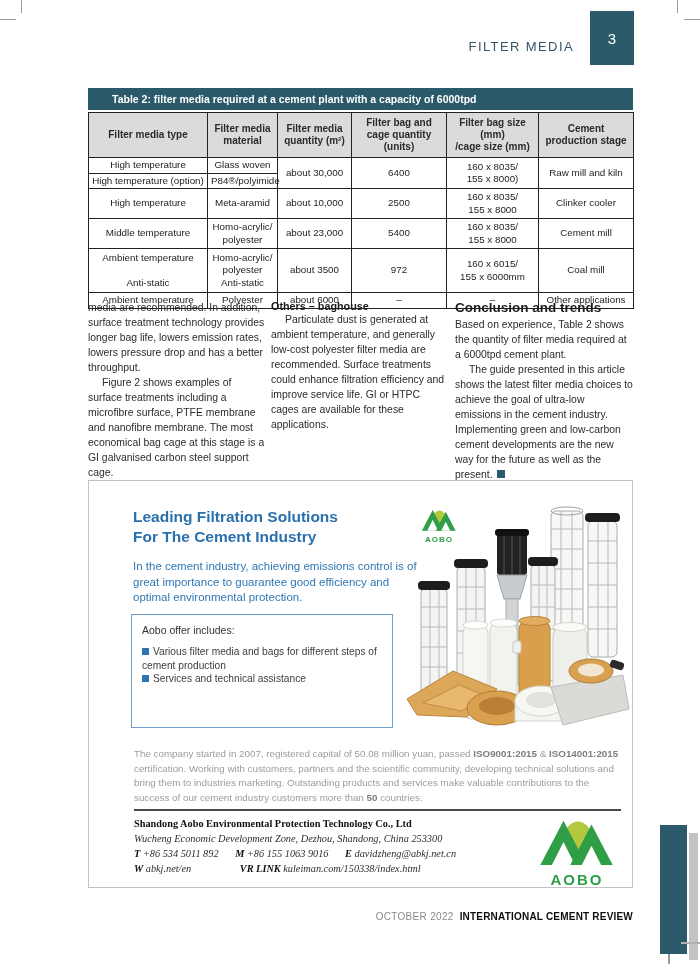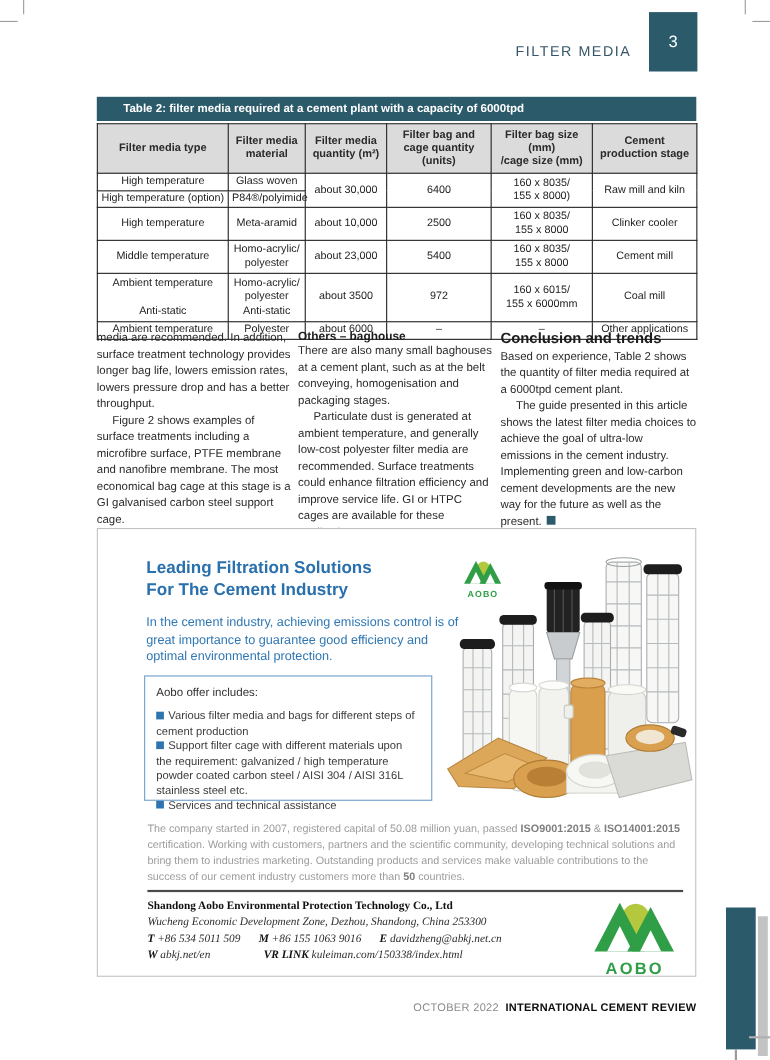--- a/index.html
+++ b/index.html
@@ -202,39 +202,37 @@
       </table>
   </div>
 
   <div class="article">
     <div class="col col1">
       <p>media are recommended. In addition, surface treatment technology provides longer bag life, lowers emission rates, lowers pressure drop and has a better throughput.</p>
       <p class="indent">Figure 2 shows examples of surface treatments including a microfibre surface, PTFE membrane and nanofibre membrane. The most economical bag cage at this stage is a GI galvanised carbon steel support cage.</p>
     </div>
     <div class="col col2">
       <div class="h-small">Others – baghouse</div>
-      <p>There are also many small baghouses at a cement plant, such as at the belt conveying, homogenisation and packaging stages.</p>
       <p class="indent">Particulate dust is generated at ambient temperature, and generally low-cost polyester filter media are recommended. Surface treatments could enhance filtration efficiency and improve service life. GI or HTPC cages are available for these applications.</p>
     </div>
     <div class="col col3">
       <div class="h-big">Conclusion and trends</div>
       <p>Based on experience, Table 2 shows the quantity of filter media required at a 6000tpd cement plant.</p>
       <p class="indent"><span>The guide presented in this article shows the latest filter media choices to achieve the goal of ultra-low emissions in the cement industry. Implementing green and low-carbon cement developments are the new way for the future as well as the present.</span><span class="endmark"></span></p>
     </div>
   </div>
 
   <div class="ad">
     <div class="ad-headline pre">Leading Filtration Solutions
 For The Cement Industry</div>
     <div class="ad-intro">In the cement industry, achieving emissions control is of great importance to guarantee good efficiency and optimal environmental protection.</div>
 
     <div class="offer-box">
       <div class="offer-title">Aobo offer includes:</div>
       <div class="offer-item"><span class="blt"></span><span>Various filter media and bags for different steps of cement production</span></div>
-      <div class="offer-item"><span class="blt"></span><span>Support filter cage with different materials upon the requirement: galvanized / high temperature powder coated carbon steel / AISI 304 / AISI 316L stainless steel etc.</span></div>
       <div class="offer-item"><span class="blt"></span><span>Services and technical assistance</span></div>
     </div>
 
     <div class="product-photo">
       <svg width="230" height="240" viewBox="0 0 230 240">
 
         <g stroke="#a8adb0" fill="#f7f7f5" stroke-width="1">
           <rect x="150" y="8" width="32" height="148" rx="5"></rect>
           <rect x="187" y="18" width="29" height="136" rx="5"></rect>
         </g>
@@ -335,21 +333,21 @@
 
     <div class="ad-about"><span>The company started in 2007, registered capital of 50.08 million yuan, passed </span><b>ISO9001:2015</b><span> &amp; </span><b>ISO14001:2015</b><span> certification. Working with customers, partners and the scientific community, developing technical solutions and bring them to industries marketing. Outstanding products and services make valuable contributions to the success of our cement industry customers more than </span><b>50</b><span> countries.</span></div>
 
     <div class="ad-divider"></div>
 
     <div class="contact">
       <div class="co">Shandong Aobo Environmental Protection Technology Co., Ltd</div>
       <div class="it">Wucheng Economic Development Zone, Dezhou, Shandong, China 253300</div>
       <div>
         <span class="lbl">T</span>
-        <span class="val gap1">+86 534 5011 509</span>
+        <span class="val gap1">+86 534 5011 892</span>
         <span class="lbl">M</span>
         <span class="val gap1">+86 155 1063 9016</span>
         <span class="lbl">E</span>
         <span class="val">davidzheng@abkj.net.cn</span>
       </div>
       <div>
         <span class="lbl">W</span>
         <span class="val gap2">abkj.net/en</span>
         <span class="lbl">VR LINK</span>
         <span class="val">kuleiman.com/150338/index.html</span>

